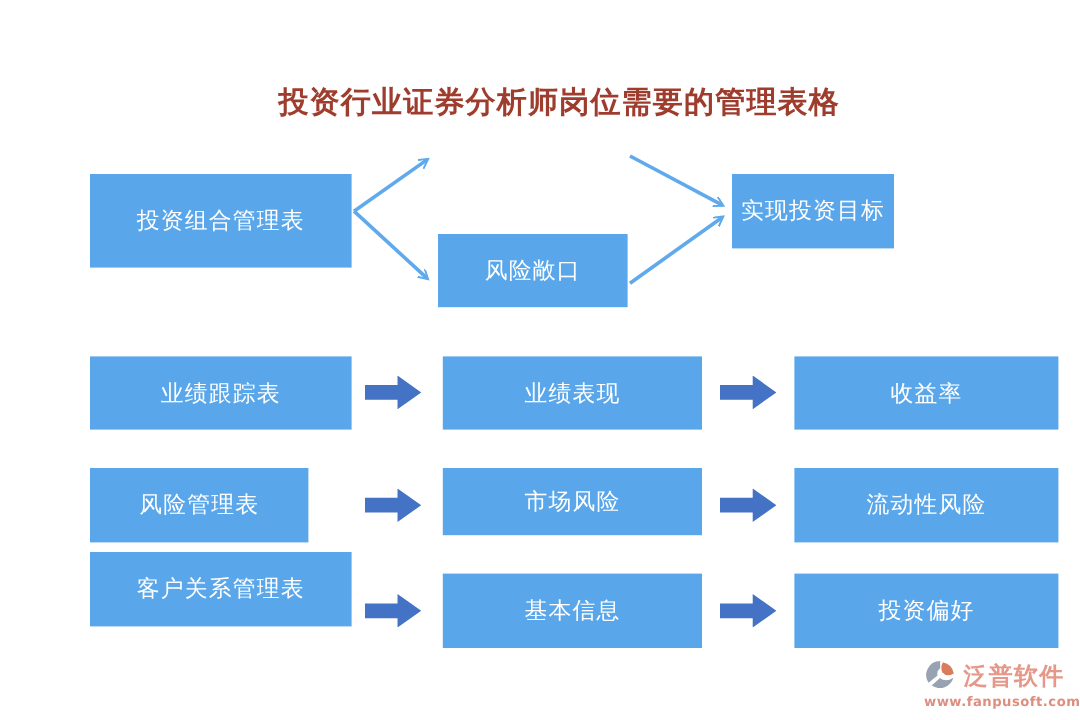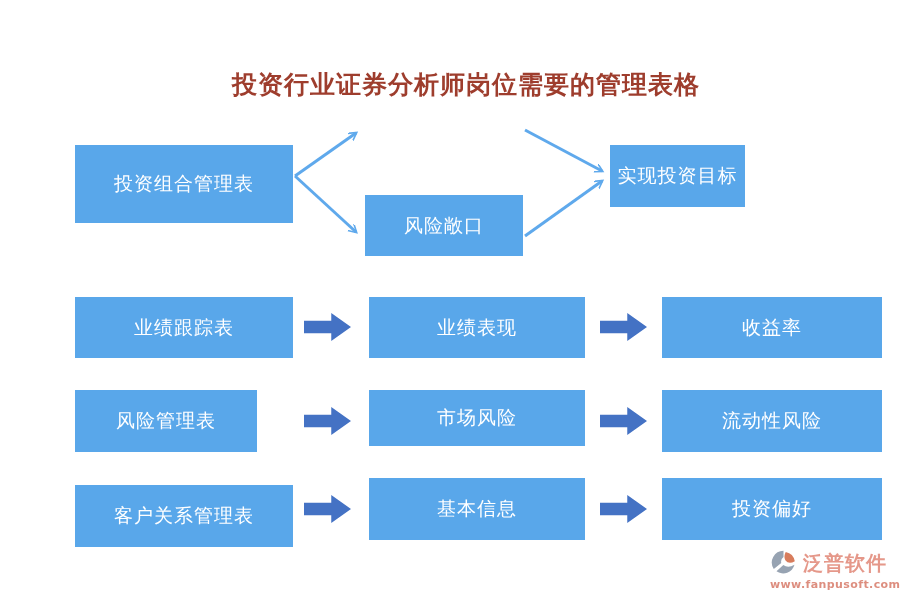--- a/index.html
+++ b/index.html
@@ -112,21 +112,21 @@
   <div class="node" style="left:369px; top:297px; width:216px; height:61px;">业绩表现</div>
   <div class="block-arrow" style="left:600px; top:313px;"></div>
   <div class="node" style="left:662px; top:297px; width:220px; height:61px;">收益率</div>
 
   <div class="node" style="left:75px; top:390px; width:182px; height:62px;">风险管理表</div>
   <div class="block-arrow" style="left:304px; top:407px;"></div>
   <div class="node" style="left:369px; top:390px; width:216px; height:56px;">市场风险</div>
   <div class="block-arrow" style="left:600px; top:407px;"></div>
   <div class="node" style="left:662px; top:390px; width:220px; height:62px;">流动性风险</div>
 
-  <div class="node" style="left:75px; top:485px; width:218px; height:62px;">客户关系管理表</div>
+  <div class="node" style="left:75px; top:460px; width:218px; height:62px;">客户关系管理表</div>
   <div class="block-arrow" style="left:304px; top:495px;"></div>
   <div class="node" style="left:369px; top:478px; width:216px; height:62px;">基本信息</div>
   <div class="block-arrow" style="left:600px; top:495px;"></div>
   <div class="node" style="left:662px; top:478px; width:220px; height:62px;">投资偏好</div>
 
   <div class="watermark">
     <div class="wm-row">
       <svg width="27" height="27" viewBox="0 0 30 30">
         <path d="M15,2 A13,13 0 0,0 4.2,22.2 L12.5,15.5 A6.5,6.5 0 0,1 15,8.8 Z" fill="#97A3B2"></path>
         <path d="M17.5,3.2 A13,13 0 0,1 27.6,13.5 Q21,17.5 17,12.5 Q14.8,8 17.5,3.2 Z" fill="#D87C5C"></path>

